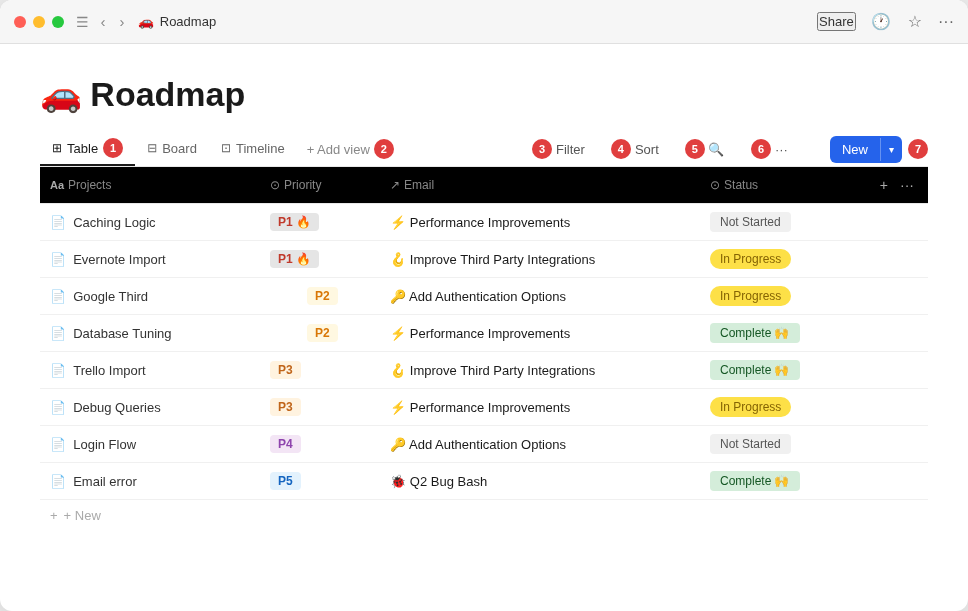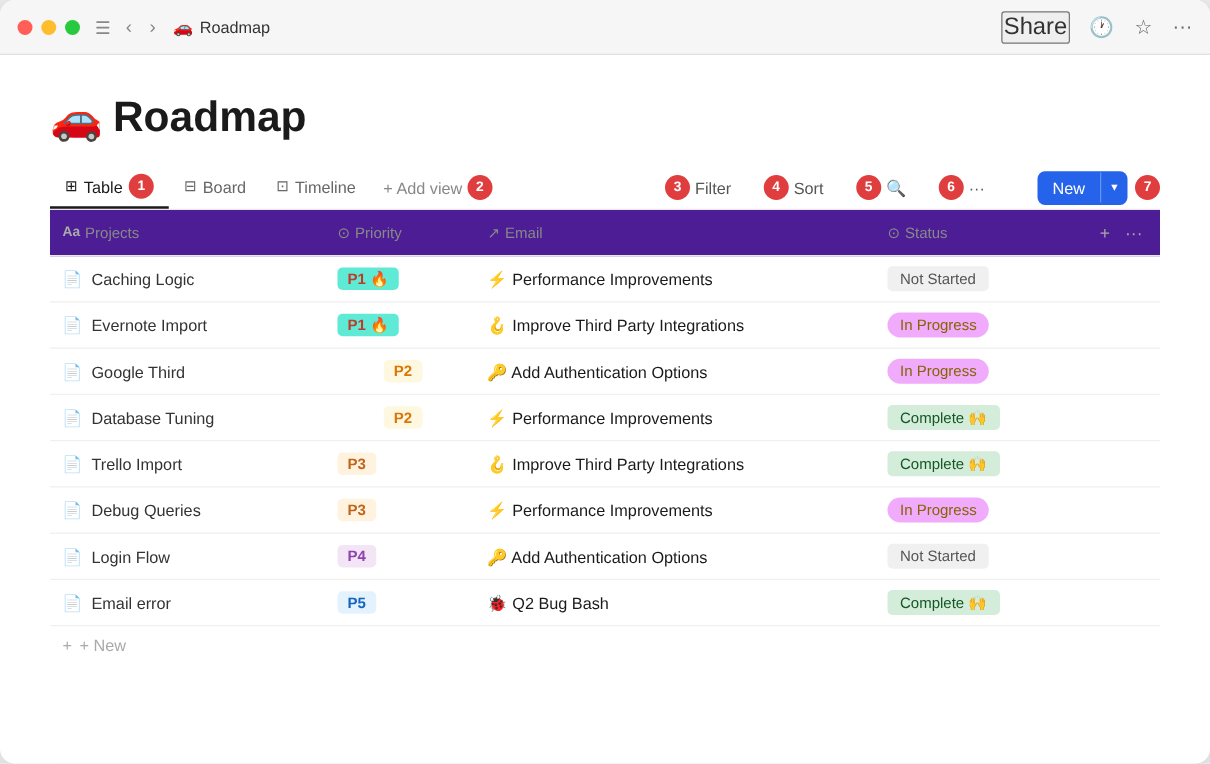--- a/index.html
+++ b/index.html
@@ -67,21 +67,21 @@
       display: flex;
       align-items: center;
       gap: 5px;
     }
     .titlebar-actions {
       display: flex;
       align-items: center;
       gap: 16px;
     }
     .titlebar-share {
-      font-size: 19px;
+      font-size: 13px;
       color: #333;
       font-weight: 500;
       cursor: pointer;
     }
     .titlebar-icon-btn {
       background: none;
       border: none;
       cursor: pointer;
       font-size: 16px;
       color: #666;
@@ -188,21 +188,21 @@
       border-collapse: collapse;
       font-size: 13px;
     }
     thead th {
       padding: 8px 10px;
       text-align: left;
       font-weight: 500;
       color: #888;
       font-size: 12px;
       border-bottom: 1px solid #e8e8e8;
-      background: #4c1d95;
+      background: #000000;
     }
     thead th .th-inner {
       display: flex;
       align-items: center;
       gap: 4px;
     }
     tbody tr {
       border-bottom: 1px solid #f0f0f0;
     }
     tbody td {
@@ -220,39 +220,39 @@
     .project-icon { font-size: 13px; color: #aaa; }
     .priority-badge {
       display: inline-flex;
       align-items: center;
       gap: 4px;
       padding: 2px 8px;
       border-radius: 4px;
       font-size: 12px;
       font-weight: 600;
     }
-    .p1 { background: #5eead4; color: #c0392b; }
+    .p1 { background: #e5e5e5; color: #c0392b; }
     .p2 { background: #fff8e1; color: #d97706; margin-left: 37px; }
     .p3 { background: #fff3e0; color: #c0651a; }
     .p4 { background: #f3e5f5; color: #8e44ad; }
     .p5 { background: #e3f2fd; color: #1565c0; }
     .epic-cell {
       display: flex;
       align-items: center;
       gap: 6px;
     }
     .status-badge {
       display: inline-block;
       padding: 3px 10px;
       border-radius: 4px;
       font-size: 12px;
       font-weight: 500;
     }
     .status-not-started { background: #f0f0f0; color: #555; }
-    .status-in-progress { background: #f0abfc; color: #856404; border-radius: 10px; }
+    .status-in-progress { background: #fde047; color: #856404; border-radius: 10px; }
     .status-complete { background: #d4edda; color: #155724; }
     .add-row {
       display: flex;
       align-items: center;
       gap: 6px;
       padding: 8px 10px;
       color: #aaa;
       font-size: 13px;
       cursor: pointer;
     }

